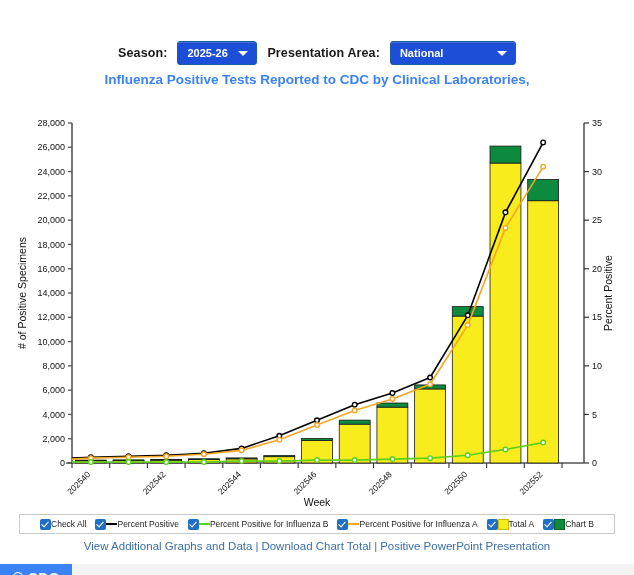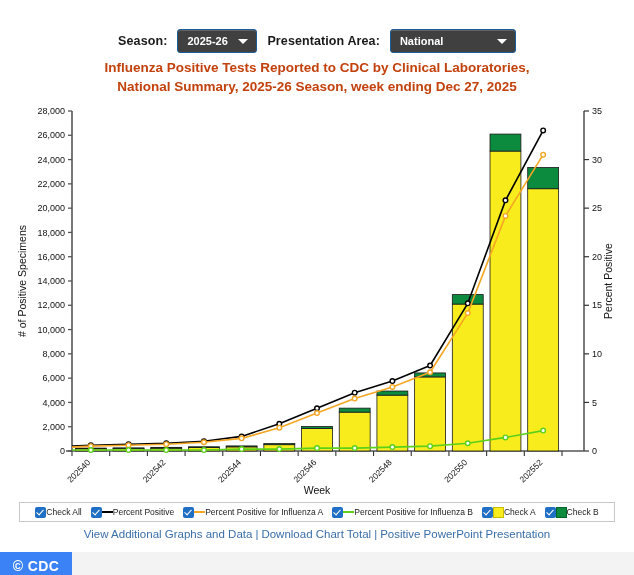--- a/index.html
+++ b/index.html
@@ -4,53 +4,53 @@
 <style>
   html,body{margin:0;padding:0;}
   body{
     width:634px;height:575px;
     background:#ffffff;
     font-family:"Liberation Sans", sans-serif;
     position:relative;
     overflow:hidden;
     -webkit-font-smoothing:antialiased;
   }
-  #root{position:absolute;left:0;top:4px;width:634px;height:506px;}
+  #root{position:absolute;left:0;top:16px;width:634px;height:506px;}
 
   
   .controls{
     position:absolute;left:0;top:22px;width:634px;height:30px;
     display:flex;align-items:center;justify-content:center;gap:10px;
   }
   .ctl-label{
     font-size:12.5px;font-weight:bold;color:#1a1a1a;letter-spacing:.1px;
   }
   .select{
     position:relative;height:22px;border-radius:3px;
-    background:#404040;border:1px solid #1b5e9b;
+    background:#1d4ed8;border:1px solid #1b5e9b;
     display:flex;align-items:center;
     box-shadow:inset 0 1px 0 rgba(255,255,255,.18);
     cursor:pointer;
   }
   .select.season{width:78px;}
   .select.area{width:124px;align-items:center;}
   .select .val{
     color:#ffffff;font-size:11px;font-weight:bold;
     padding-left:9px;white-space:nowrap;
   }
   .select .caret{
     position:absolute;right:8px;top:50%;margin-top:-2px;
     width:0;height:0;border-left:5px solid transparent;
     border-right:5px solid transparent;border-top:5px solid #ffffff;
   }
 
   
   .title{
     position:absolute;left:0;top:54px;width:634px;
-    text-align:center;font-size:13.5px;font-weight:bold;color:#c2410c;
+    text-align:center;font-size:13.5px;font-weight:bold;color:#3b82f6;
     line-height:19px;
   }
 
   
   .plot-wrap{position:absolute;left:0;top:0;width:634px;height:575px;pointer-events:none;}
   svg.chart{position:absolute;left:0;top:0;}
 
   .axis-title{
     font-family:"Liberation Sans", sans-serif;
     font-size:10.5px;fill:#111;
@@ -120,21 +120,20 @@
     </div>
     <span class="ctl-label">Presentation Area:</span>
     <div class="select area">
       <span class="val">National</span>
       <span class="caret"></span>
     </div>
   </div>
 
   <div class="title">
     <div>Influenza Positive Tests Reported to CDC by Clinical Laboratories,</div>
-    <div>National Summary, 2025-26 Season, week ending Dec 27, 2025</div>
   </div>
 
   <div class="plot-wrap">
     <svg class="chart" width="634" height="500" id="chart-svg">
         <line x1="72" y1="107" x2="72" y2="447" stroke="#555" stroke-width="1.6"></line>
         <line x1="68" y1="447" x2="72" y2="447" stroke="#555" stroke-width="1.3"></line>
         <text x="65" y="450.2" text-anchor="end" class="tick-lbl">0</text>
         <line x1="68" y1="422.7142857142857" x2="72" y2="422.7142857142857" stroke="#555" stroke-width="1.3"></line>
         <text x="65" y="425.9142857142857" text-anchor="end" class="tick-lbl">2,000</text>
         <line x1="68" y1="398.42857142857144" x2="72" y2="398.42857142857144" stroke="#555" stroke-width="1.3"></line>
@@ -281,37 +280,37 @@
         <span class="cb"></span>
         <span class="leg-txt">Check All</span>
       </div>
       <div class="leg-item">
         <span class="cb"></span>
         <span class="leg-line"></span>
         <span class="leg-txt">Percent Positive</span>
       </div>
       <div class="leg-item">
         <span class="cb"></span>
+        <span class="leg-line green"></span>
+        <span class="leg-txt">Percent Positive for Influenza B</span>
+      </div>
+      <div class="leg-item">
+        <span class="cb"></span>
         <span class="leg-line orange"></span>
         <span class="leg-txt">Percent Positive for Influenza A</span>
       </div>
       <div class="leg-item">
         <span class="cb"></span>
-        <span class="leg-line green"></span>
-        <span class="leg-txt">Percent Positive for Influenza B</span>
-      </div>
-      <div class="leg-item">
-        <span class="cb"></span>
         <span class="leg-sw yellow"></span>
-        <span class="leg-txt">Check A</span>
+        <span class="leg-txt">Total A</span>
       </div>
       <div class="leg-item">
         <span class="cb"></span>
         <span class="leg-sw green"></span>
-        <span class="leg-txt">Check B</span>
+        <span class="leg-txt">Chart B</span>
       </div>
     </div>
 
   <div class="links">
     <a>View Additional Graphs and Data</a><span class="sep">|</span><a>Download Chart Total</a><span class="sep">|</span><a>Positive PowerPoint Presentation</a>
   </div>
 
   <div class="footer">
     <div class="cdc-badge">© CDC</div>
   </div>

